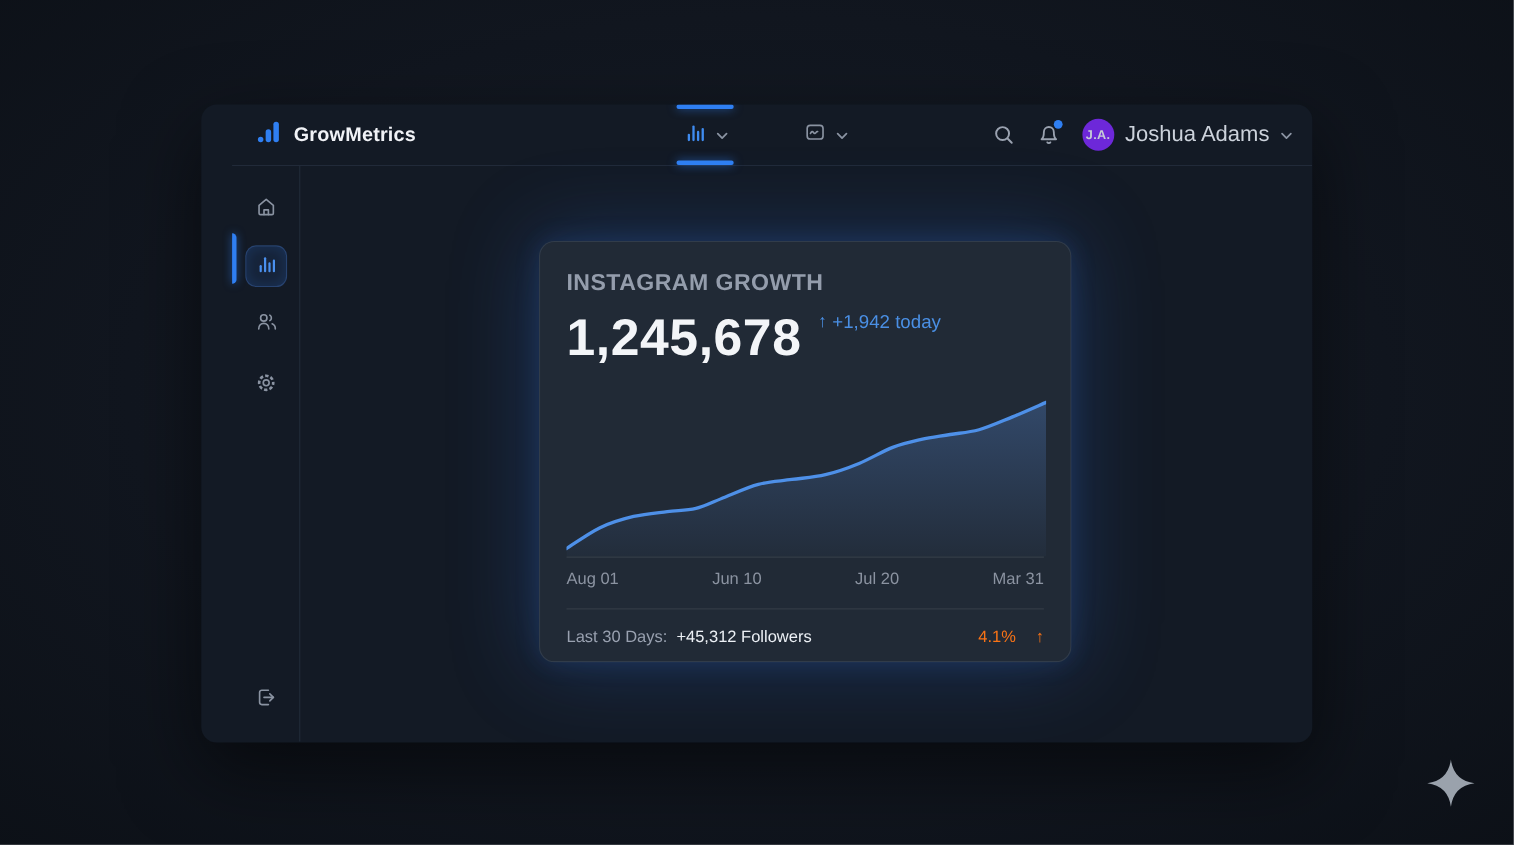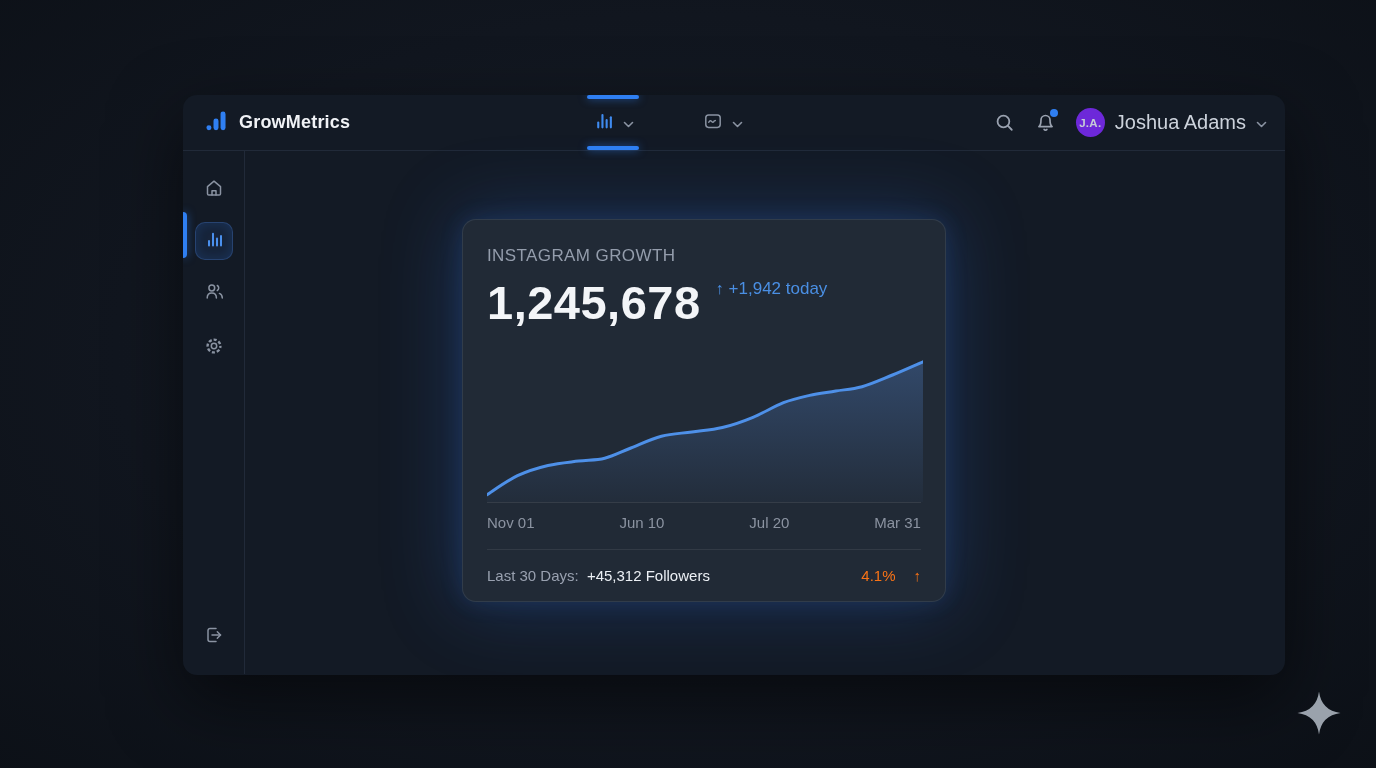--- a/index.html
+++ b/index.html
@@ -7,24 +7,25 @@
   body {
     font-family:"Liberation Sans", sans-serif;
     background:
       radial-gradient(1100px 650px at 50% 46%, #161d27 0%, #11161f 52%, #0b0f15 100%);
     position:relative;
     color:#e9ecf1;
   }
 
   
   .app-window {
-    position:absolute; left:183px; top:95px; width:1102px; height:580px;
+    position:absolute; left:183px; top:95px; width:1010px; height:580px;
     background:#131a25; border-radius:14px;
     box-shadow:0 25px 70px rgba(0,0,0,.55);
     overflow:hidden;
+    padding-left:28px;
   }
 
   
   .header {
     position:relative; height:56px; display:flex; align-items:center;
     padding:0 18px 0 20px;
     border-bottom:1px solid rgba(120,145,185,.14);
   }
   .brand { display:flex; align-items:center; gap:10px; }
   .brand-name { font-size:18px; font-weight:700; color:#f0f2f6; letter-spacing:.2px; }
@@ -84,22 +85,22 @@
   .content { flex:1; position:relative; }
 
   
   .card {
     position:absolute; left:217px; top:68px; width:484px; height:383px;
     background:#212a36; border-radius:14px;
     border:1px solid rgba(150,170,200,.14);
     box-shadow:0 0 75px 6px rgba(56,116,220,.26), 0 0 22px rgba(56,116,220,.18);
   }
   .card-title {
-    margin:26px 24px 0; font-size:17px; letter-spacing:.4px;
-    color:#949dac; font-weight:400;
+    margin:26px 24px 0; font-size:21px; letter-spacing:.4px;
+    color:#949dac; font-weight:700;
   }
   .metric-row { margin:13px 24px 0; display:flex; align-items:flex-start; gap:15px; }
   .metric-value {
     font-size:47px; font-weight:700; color:#f3f5f8; line-height:1.04;
     letter-spacing:.5px;
   }
   .metric-delta { font-size:17px; color:#4a8fe4; display:flex; align-items:center; gap:5px; }
   .delta-arrow { font-size:16px; }
 
   .chart-wrap { margin:28px 24px 0; border-bottom:1px solid rgba(255,255,255,.09); }
@@ -276,21 +277,21 @@
                 <stop offset="0%" stop-color="#5689d6" stop-opacity="0.32"></stop>
                 <stop offset="100%" stop-color="#5689d6" stop-opacity="0.03"></stop>
               </linearGradient>
             </defs>
             <path id="area-path" fill="url(#areaGrad)" d="M 0.0 138.7 C 5.1 135.5, 20.3 124.6, 30.5 119.7 C 40.7 114.9, 50.9 111.9, 61.0 109.5 C 71.2 107.1, 82.1 106.3, 91.6 105.1 C 101.0 103.9, 109.0 104.4, 117.7 102.2 C 126.4 100.0, 134.4 95.6, 143.9 92.0 C 153.3 88.3, 164.2 83.0, 174.4 80.3 C 184.6 77.6, 194.7 77.4, 204.9 75.9 C 215.1 74.5, 225.3 74.0, 235.4 71.5 C 245.6 69.1, 255.8 65.5, 266.0 61.3 C 276.1 57.2, 287.0 50.4, 296.5 46.7 C 305.9 43.1, 313.9 41.4, 322.6 39.4 C 331.4 37.5, 340.1 36.5, 348.8 35.0 C 357.5 33.6, 365.5 33.3, 375.0 30.7 C 384.4 28.0, 395.3 23.1, 405.5 19.0 C 415.7 14.8, 430.9 8.0, 436.0 5.8 L 436 146 L 0 146 Z"></path>
             <path id="line-path" fill="none" stroke="#4e90e8" stroke-width="3" stroke-linecap="round" stroke-linejoin="round" d="M 0.0 138.7 C 5.1 135.5, 20.3 124.6, 30.5 119.7 C 40.7 114.9, 50.9 111.9, 61.0 109.5 C 71.2 107.1, 82.1 106.3, 91.6 105.1 C 101.0 103.9, 109.0 104.4, 117.7 102.2 C 126.4 100.0, 134.4 95.6, 143.9 92.0 C 153.3 88.3, 164.2 83.0, 174.4 80.3 C 184.6 77.6, 194.7 77.4, 204.9 75.9 C 215.1 74.5, 225.3 74.0, 235.4 71.5 C 245.6 69.1, 255.8 65.5, 266.0 61.3 C 276.1 57.2, 287.0 50.4, 296.5 46.7 C 305.9 43.1, 313.9 41.4, 322.6 39.4 C 331.4 37.5, 340.1 36.5, 348.8 35.0 C 357.5 33.6, 365.5 33.3, 375.0 30.7 C 384.4 28.0, 395.3 23.1, 405.5 19.0 C 415.7 14.8, 430.9 8.0, 436.0 5.8"></path>
           </svg>
         </div>
 
         <div class="x-labels">
-          <span>Nov 01</span>
+          <span>Aug 01</span>
           <span>Jun 10</span>
           <span>Jul 20</span>
           <span>Mar 31</span>
         </div>
 
         <div class="card-divider"></div>
 
         <div class="card-footer">
           <span class="footer-left">
             <span>Last 30 Days:</span>

